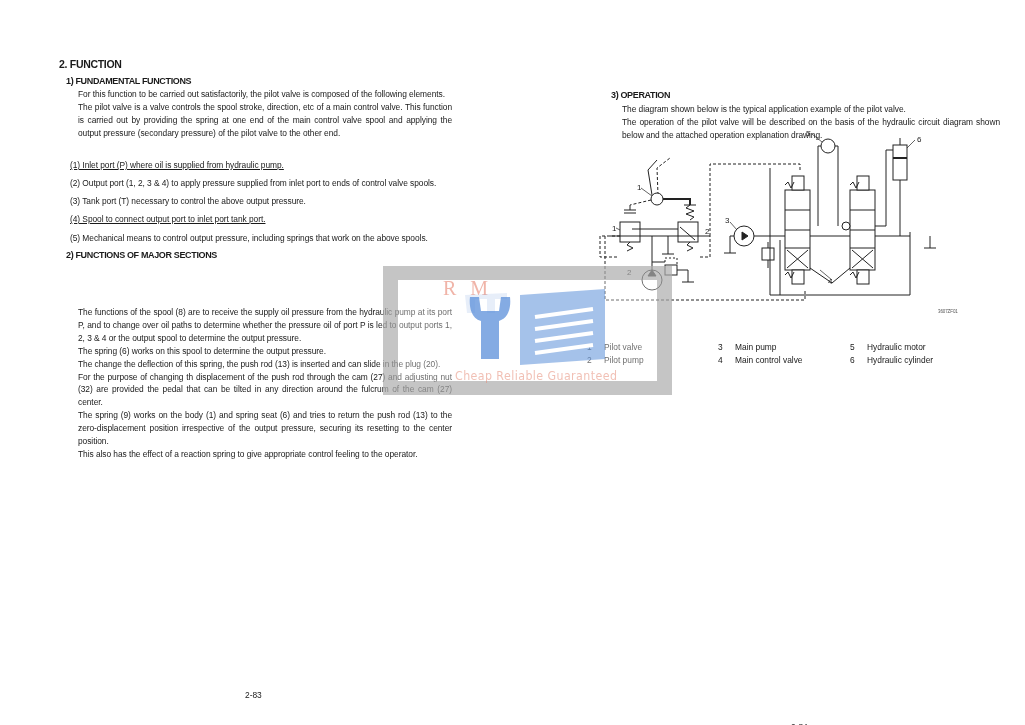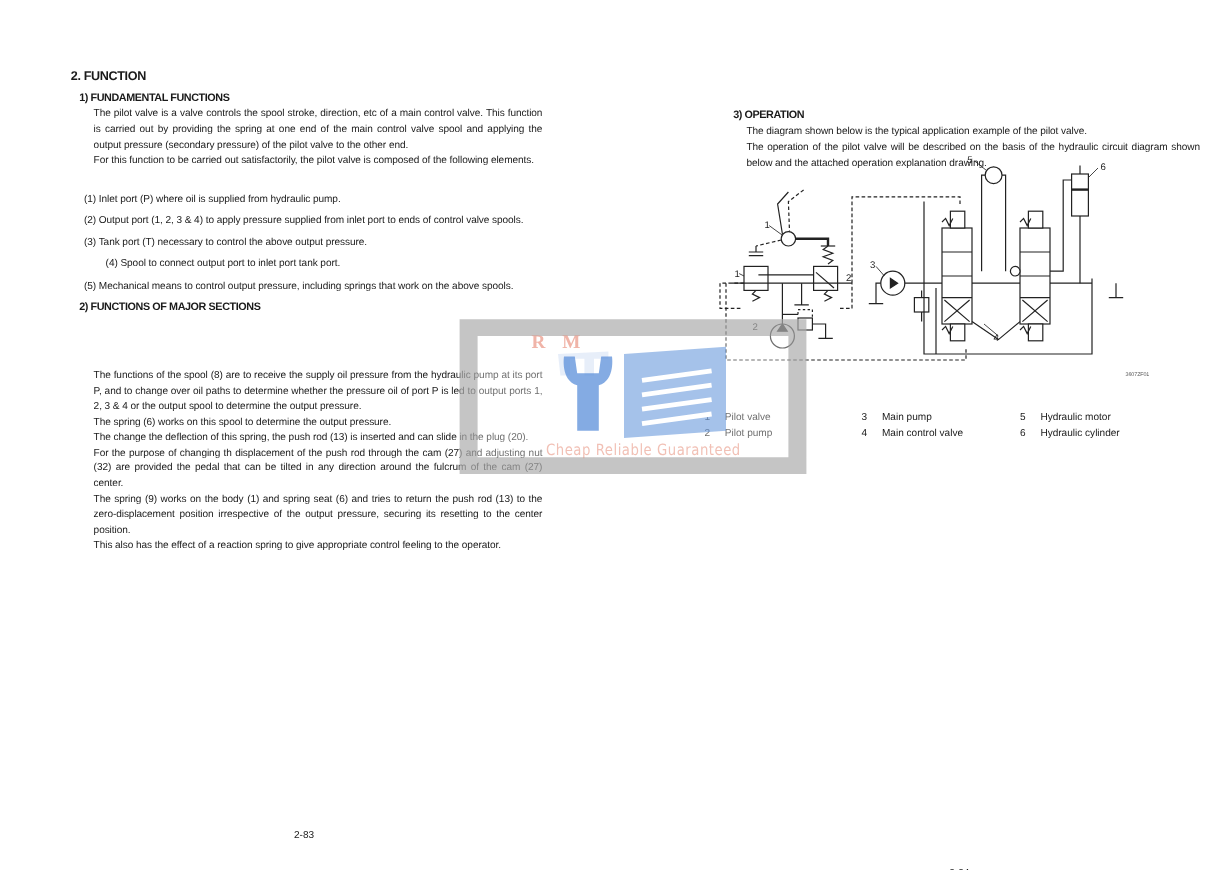--- a/index.html
+++ b/index.html
@@ -18,47 +18,47 @@
   .item { position:absolute; font-size:8.4px; white-space:nowrap; letter-spacing:-0.05px; }
   .pnum { position:absolute; font-size:8.4px; top:690px; }
 
   
   .wm-frame {
     position:absolute; left:383px; top:266px; width:289px; height:129px;
     box-sizing:border-box; border:14px solid rgba(150,150,150,0.55);
     border-left-width:15px; border-right-width:15px;
     background:rgba(255,255,255,0.35);
   }
-  .wm-rm { position:absolute; left:443px; top:277px; font-family:"Liberation Serif", serif; font-size:16px; color:rgba(230,130,110,0.6); letter-spacing:14px; font-weight:bold; }
+  .wm-rm { position:absolute; left:443px; top:277px; font-family:"Liberation Serif", serif; font-size:20px; color:rgba(230,130,110,0.6); letter-spacing:14px; font-weight:normal; }
   .wm-slogan { position:absolute; left:455px; top:368px; font-size:13px; color:rgba(230,140,120,0.55); letter-spacing:0.5px; font-family:"DejaVu Sans", sans-serif; transform:scaleX(0.85); transform-origin:left; }
   .wm-logo { position:absolute; left:465px; top:287px; }
 
   .diagram { position:absolute; left:595px; top:125px; }
   .legend { position:absolute; font-size:8.4px; }
   .legend .row { position:absolute; white-space:nowrap; }
   .legend .num { position:absolute; left:0; }
   .legend .lbl { position:absolute; left:17px; }
   .dcode { position:absolute; left:938px; top:309px; font-size:4.5px; color:#555; letter-spacing:-0.1px; }
 </style>
 </head>
 <body>
 
 <div class="page page-left">
   <div class="h1" style="left:59px; top:58px;">2. FUNCTION</div>
   <div class="h2" style="left:66px; top:76px;">1) FUNDAMENTAL FUNCTIONS</div>
 
   <div class="para" style="left:78px; top:88px; width:374px;">
+    <p>For this function to be carried out satisfactorily, the pilot valve is composed of the following elements.</p>
     <p>The pilot valve is a valve controls the spool stroke, direction, etc of a main control valve. This function is carried out by providing the spring at one end of the main control valve spool and applying the output pressure (secondary pressure) of the pilot valve to the other end.</p>
-    <p>For this function to be carried out satisfactorily, the pilot valve is composed of the following elements.</p>
-  </div>
-
-  <div class="item" style="left:70px; top:160px;">(1)  Inlet port (P) where oil is supplied from hydraulic pump.</div>
+  </div>
+
+  <div class="item" style="left:70px; top:160px;text-decoration:underline;">(1)  Inlet port (P) where oil is supplied from hydraulic pump.</div>
   <div class="item" style="left:70px; top:178px;">(2)  Output port (1, 2, 3 &amp; 4) to apply pressure supplied from inlet port to ends of control valve spools.</div>
   <div class="item" style="left:70px; top:196px;">(3)  Tank port (T) necessary to control the above output pressure.</div>
-  <div class="item" style="left:88px; top:214px;">(4)  Spool to connect output port to inlet port tank port.</div>
+  <div class="item" style="left:70px; top:214px;text-decoration:underline;">(4)  Spool to connect output port to inlet port tank port.</div>
   <div class="item" style="left:70px; top:233px;text-align:center;">(5)  Mechanical means to control output pressure, including springs that work on the above spools.</div>
 
   <div class="h2" style="left:66px; top:250px;">2) FUNCTIONS OF MAJOR SECTIONS</div>
 
   <div class="para" style="left:78px; top:263px; width:374px;margin-top:43px;">
     <p>The functions of the spool (8) are to receive the supply oil pressure from the hydraulic pump at its port P, and to change over oil paths to determine whether the pressure oil of port P is led to output ports 1, 2, 3 &amp; 4 or the output spool to determine the output pressure.</p>
     <p>The spring (6) works on this spool to determine the output pressure.</p>
     <p>The change the deflection of this spring, the push rod (13) is inserted and can slide in the plug (20).</p>
     <p>For the purpose of changing th displacement of the push rod through the cam (27) and adjusting nut (32) are provided the pedal that can be tilted in any direction around the fulcrum of the cam (27) center.</p>
     <p>The spring (9) works on the body (1) and spring seat (6) and tries to return the push rod (13) to the zero-displacement position irrespective of the output pressure, securing its resetting to the center position.</p>

